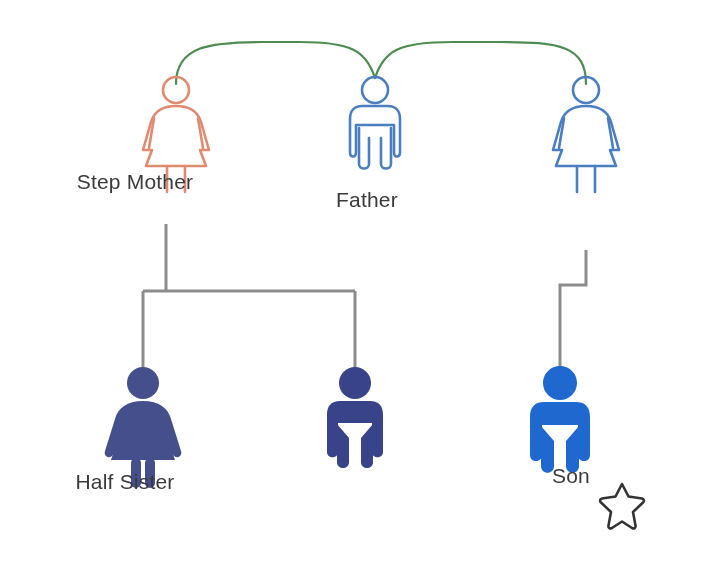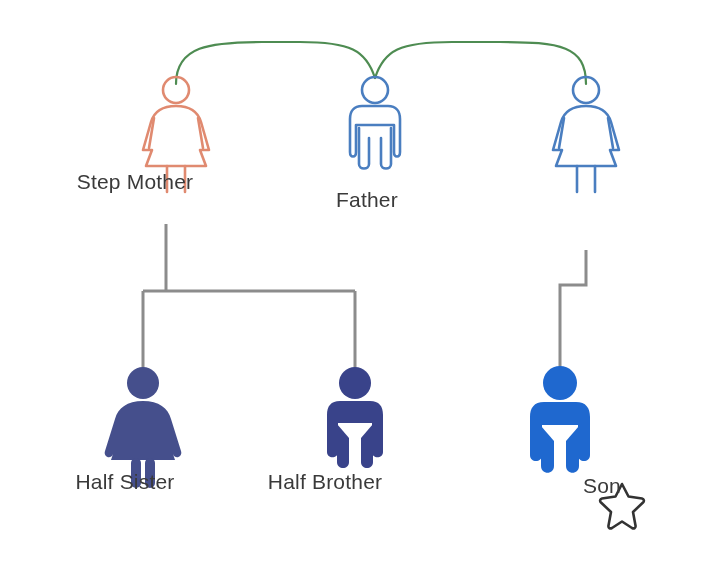--- a/index.html
+++ b/index.html
@@ -172,17 +172,16 @@
              L 615.5,496.5 Z" fill="#ffffff" stroke="#333333" stroke-width="2.6" stroke-linejoin="round"></path>
   </svg>
 
   <div class="node-label" style="left:0; top:170px; width:270px;">Step Mother</div>
 
   <div class="node-label" style="left:267px; top:188px; width:200px;">Father</div>
 
 
   <div class="node-label" style="left:25px; top:470px; width:200px;text-align:center;">Half Sister</div>
 
-  <div class="node-label" style="left:225px; top:470px; width:200px;">Half Brother</div>
 
-  <div class="node-label" style="left:521px; top:474px; width:100px; text-align:right;">Son</div>
+  <div class="node-label" style="left:521px; top:464px; width:100px; text-align:center;">Son</div>
 
 </div>
 
 </body></html>

